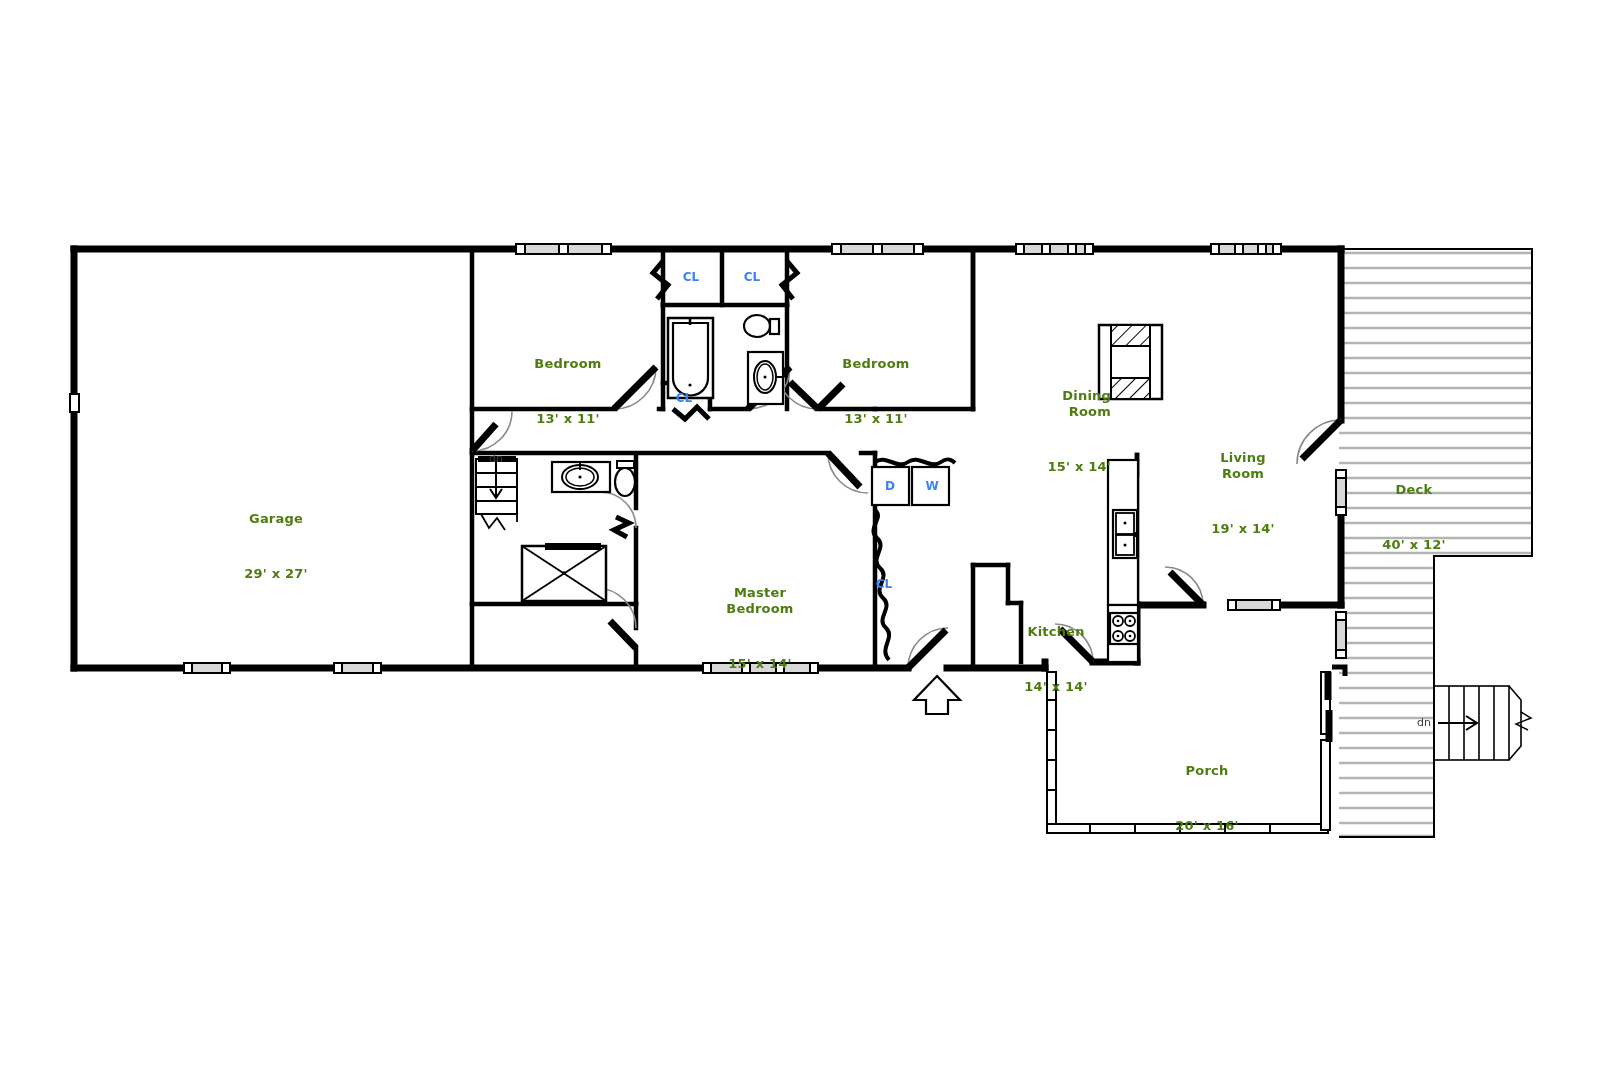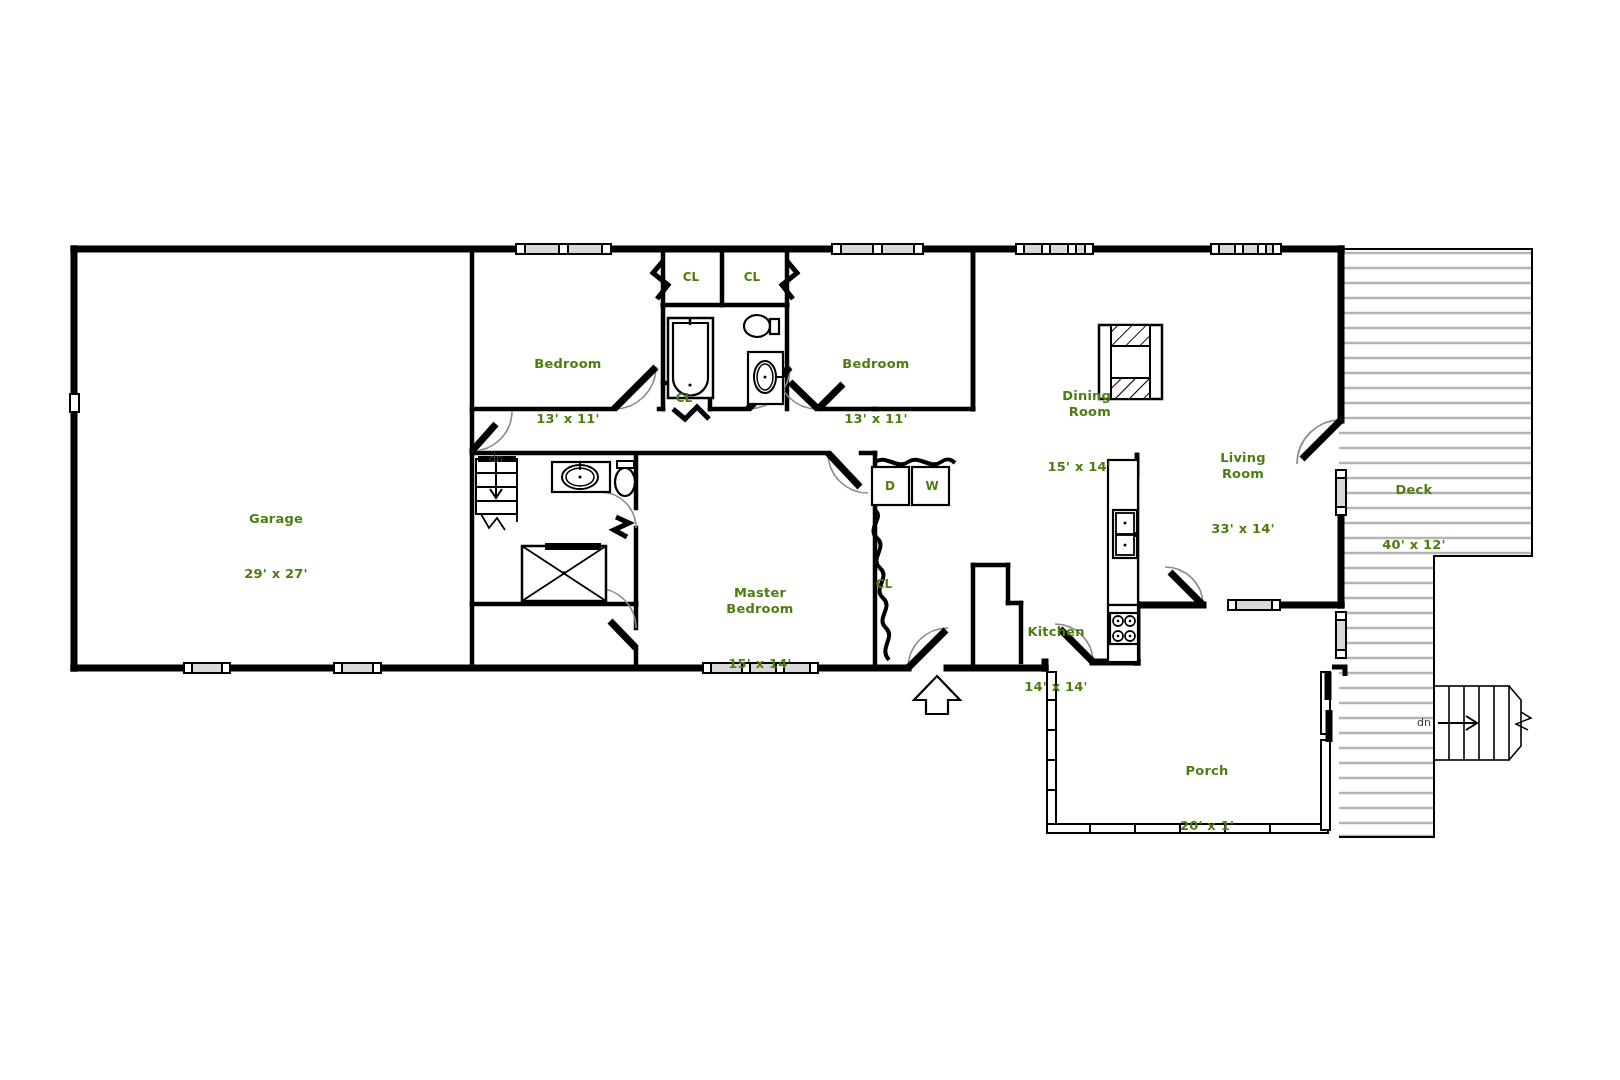--- a/index.html
+++ b/index.html
@@ -43,21 +43,21 @@
     display: block;
     font-size: 13px;
     font-weight: 700;
   }
   .tag-label {
     position: absolute;
     text-align: center;
     font-family: "DejaVu Sans", sans-serif;
     font-size: 12px;
     font-weight: 700;
-    color: #4d7c0f;
+    color: #3b82f6;
     white-space: pre;
   }
   .tag-small {
     position: absolute;
     text-align: center;
     font-family: "DejaVu Sans", sans-serif;
     font-size: 11px;
     font-weight: 400;
     color: #3a3a3a;
     white-space: pre;
@@ -445,21 +445,21 @@
 
   <div class="room-label" style="left:971px; top:349px; width:140px;text-align:right;">
     <span class="rl-name">Dining
 Room</span>
     <span class="rl-dim">15' x 14'</span>
   </div>
 
   <div class="room-label" style="left:1173px; top:411px; width:140px;">
     <span class="rl-name">Living
 Room</span>
-    <span class="rl-dim">33' x 14'</span>
+    <span class="rl-dim">19' x 14'</span>
   </div>
 
   <div class="room-label" style="left:1344px; top:443px; width:140px;">
     <span class="rl-name">Deck</span>
     <span class="rl-dim">40' x 12'</span>
   </div>
 
   <div class="room-label" style="left:690px; top:546px; width:140px;text-align:center;">
     <span class="rl-name">Master
 Bedroom</span>
@@ -468,21 +468,21 @@
 
 
 
   <div class="room-label" style="left:986px; top:585px; width:140px;">
     <span class="rl-name">Kitchen</span>
     <span class="rl-dim">14' x 14'</span>
   </div>
 
   <div class="room-label" style="left:1137px; top:724px; width:140px;">
     <span class="rl-name">Porch</span>
-    <span class="rl-dim">20' x 1'</span>
+    <span class="rl-dim">20' x 16'</span>
   </div>
 
   <div class="tag-label" style="left:671px; top:270px; width:40px;">CL</div>
   <div class="tag-label" style="left:732px; top:270px; width:40px;">CL</div>
   <div class="tag-label" style="left:664px; top:391px; width:40px;">CL</div>
   <div class="tag-label" style="left:864px; top:577px; width:40px;">CL</div>
 
   <div class="tag-label" style="left:874px; top:479px; width:32px;">D</div>
   <div class="tag-label" style="left:916px; top:479px; width:32px;">W</div>
 

